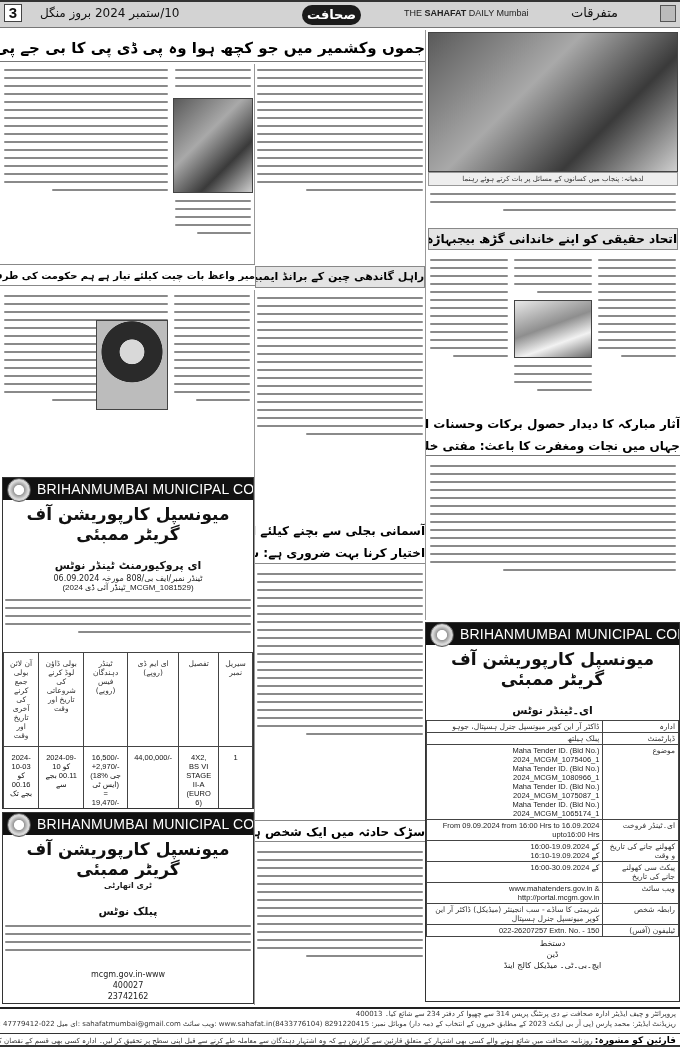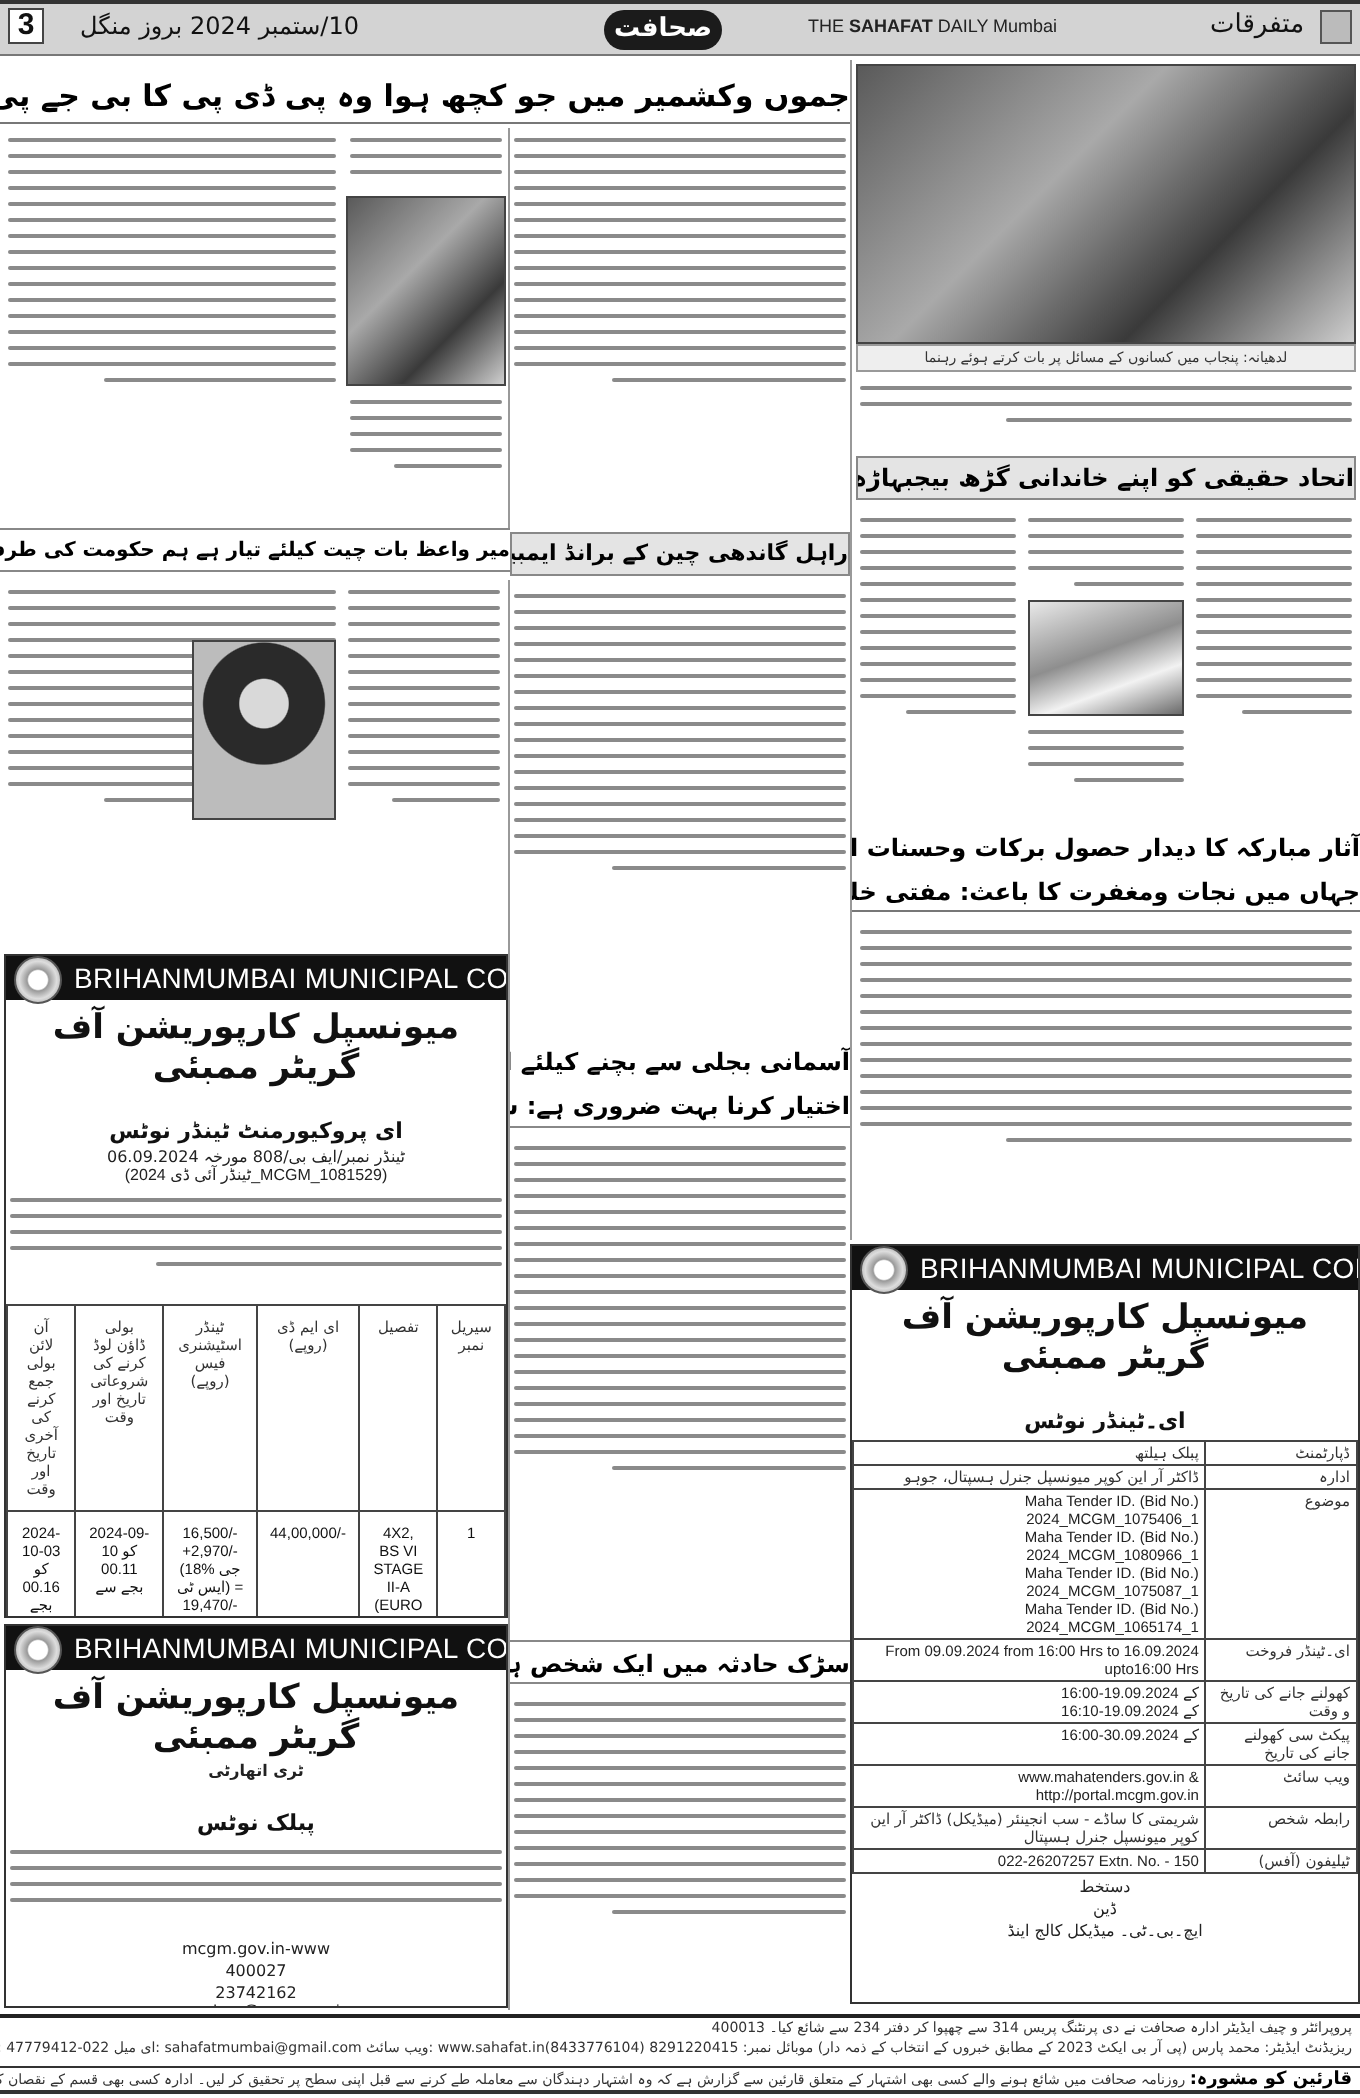--- a/index.html
+++ b/index.html
@@ -8,21 +8,21 @@
 
   .abs { position: absolute; }
 
   
   .masthead { left: 0; top: 0; width: 680px; height: 28px; background: #d3d3d3; border-top: 2px solid #333; border-bottom: 1px solid #777; }
   .page-num { left: 4px; top: 4px; width: 18px; height: 18px; background: #fff; border: 1px solid #444; font: bold 15px "Liberation Sans", sans-serif; text-align: center; line-height: 16px; }
   .date { left: 40px; top: 6px; font: 12px "DejaVu Sans", sans-serif; direction: rtl; }
   .brand-pill { left: 302px; top: 5px; width: 59px; height: 20px; background: #1b1b1b; border-radius: 12px; color: #fff; text-align: center; font: bold 13px "DejaVu Sans", sans-serif; line-height: 20px; }
   .eng-title { left: 404px; top: 8px; font: 9px "Liberation Sans", sans-serif; color: #222; }
   .eng-title b { font-weight: bold; }
-  .section-name { left: 605px; top: 5px; font: 13px "DejaVu Sans", sans-serif; direction: rtl; }
+  .section-name { left: 571px; top: 5px; font: 13px "DejaVu Sans", sans-serif; direction: rtl; }
   .section-icon { left: 660px; top: 5px; width: 16px; height: 17px; border: 1px solid #555; background: #bbb; }
 
   
   .headline { direction: rtl; font-family: "DejaVu Sans", sans-serif; font-weight: bold; color: #000; white-space: nowrap; overflow: hidden; }
   .hl-main { left: 0; top: 34px; width: 425px; height: 28px; font-size: 15px; text-align: center; line-height: 28px; border-bottom: 1px solid #777; }
 
   
   .textcol { overflow: hidden; }
   .textcol .ln { height: 2px; background: #8a8a8a; margin: 5px 2px 6px 2px; border-radius: 1px; }
   .textcol .ln.short { margin-left: 30%; }
@@ -145,26 +145,26 @@
 </div>
 
 <div class="abs ad" style="left:425px;top:622px;width:255px;height:380px;">
   <div class="ad-seal" style="left:4px;top:0;"></div>
   <div class="ad-banner">BRIHANMUMBAI MUNICIPAL CORPORATION</div>
   <div class="ad-urdu-title">میونسپل کارپوریشن آف گریٹر ممبئی</div>
   <div class="ad-sub">ای۔ٹینڈر نوٹس</div>
   <table class="tender" style="margin-top:3px;">
     <tbody>
         <tr>
+          <td class="ur">ڈاکٹر آر این کوپر میونسپل جنرل ہسپتال، جوہو</td>
+          <td class="ur">ادارہ</td>
+        </tr>
+    <tr>
           <td class="ur">پبلک ہیلتھ</td>
           <td class="ur" style="width:30%;">ڈپارٹمنٹ</td>
-        </tr>
-    <tr>
-          <td class="ur">ڈاکٹر آر این کوپر میونسپل جنرل ہسپتال، جوہو</td>
-          <td class="ur">ادارہ</td>
         </tr>
     <tr>
           <td class="en">
       <div>Maha Tender ID. (Bid No.) 2024_MCGM_1075406_1</div>
             <div>Maha Tender ID. (Bid No.) 2024_MCGM_1080966_1</div>
             <div>Maha Tender ID. (Bid No.) 2024_MCGM_1075087_1</div>
             <div>Maha Tender ID. (Bid No.) 2024_MCGM_1065174_1</div>
     </td>
           <td class="ur">موضوع</td>
         </tr>
@@ -371,21 +371,21 @@
       <div class="ln"></div>
       <div class="ln"></div>
       <div class="ln"></div>
       <div class="ln short"></div>
   </div>
   <table class="fire">
     <tbody>
         <tr>
       <th>آن لائن بولی جمع کرنے کی آخری تاریخ اور وقت</th>
       <th>بولی ڈاؤن لوڈ کرنے کی شروعاتی تاریخ اور وقت</th>
-      <th>ٹینڈر اسٹیشنری فیس (روپے)</th>
+      <th>ٹینڈر دہندگان فیس (روپے)</th>
       <th>ای ایم ڈی (روپے)</th>
       <th>تفصیل</th>
       <th>سیریل نمبر</th>
     </tr>
     <tr>
       <td>2024-10-03 کو 00.16 بجے تک</td>
       <td>2024-09-10 کو 00.11 بجے سے</td>
       <td>16,500/- +2,970/- (18% جی ایس ٹی) = 19,470/-</td>
       <td>44,00,000/-</td>
       <td>4X2, BS VI STAGE II-A (EURO 6)</td>

